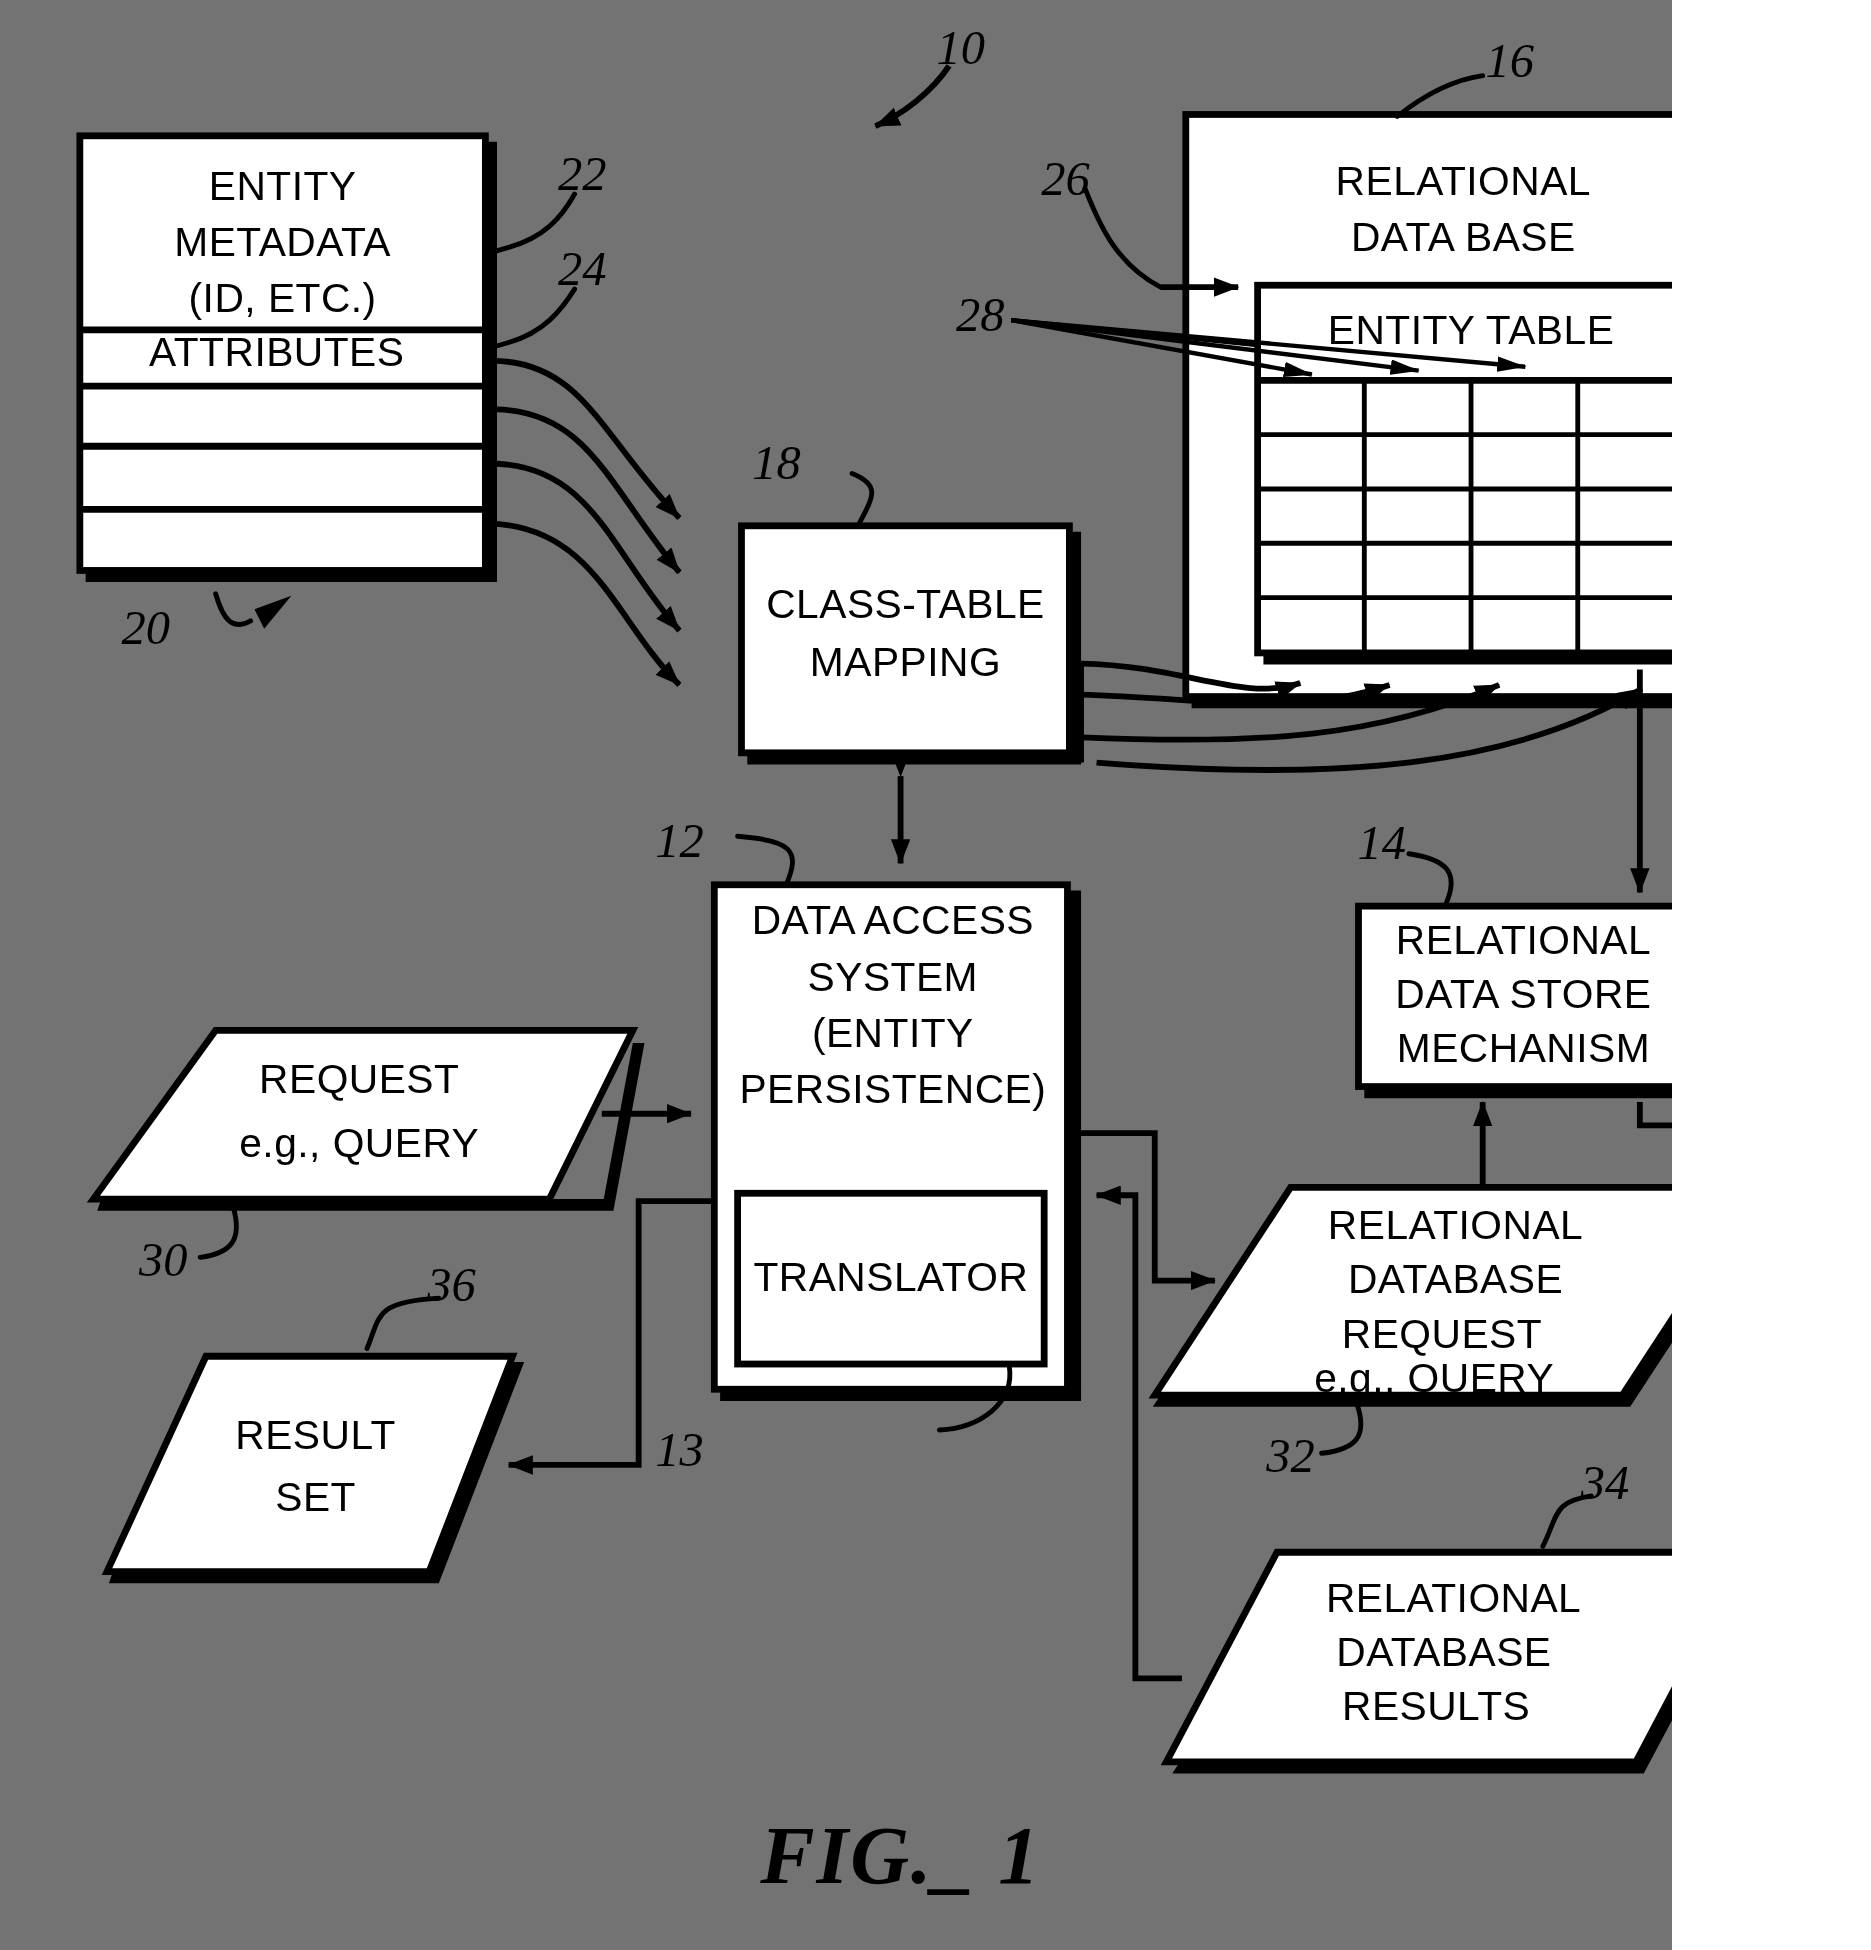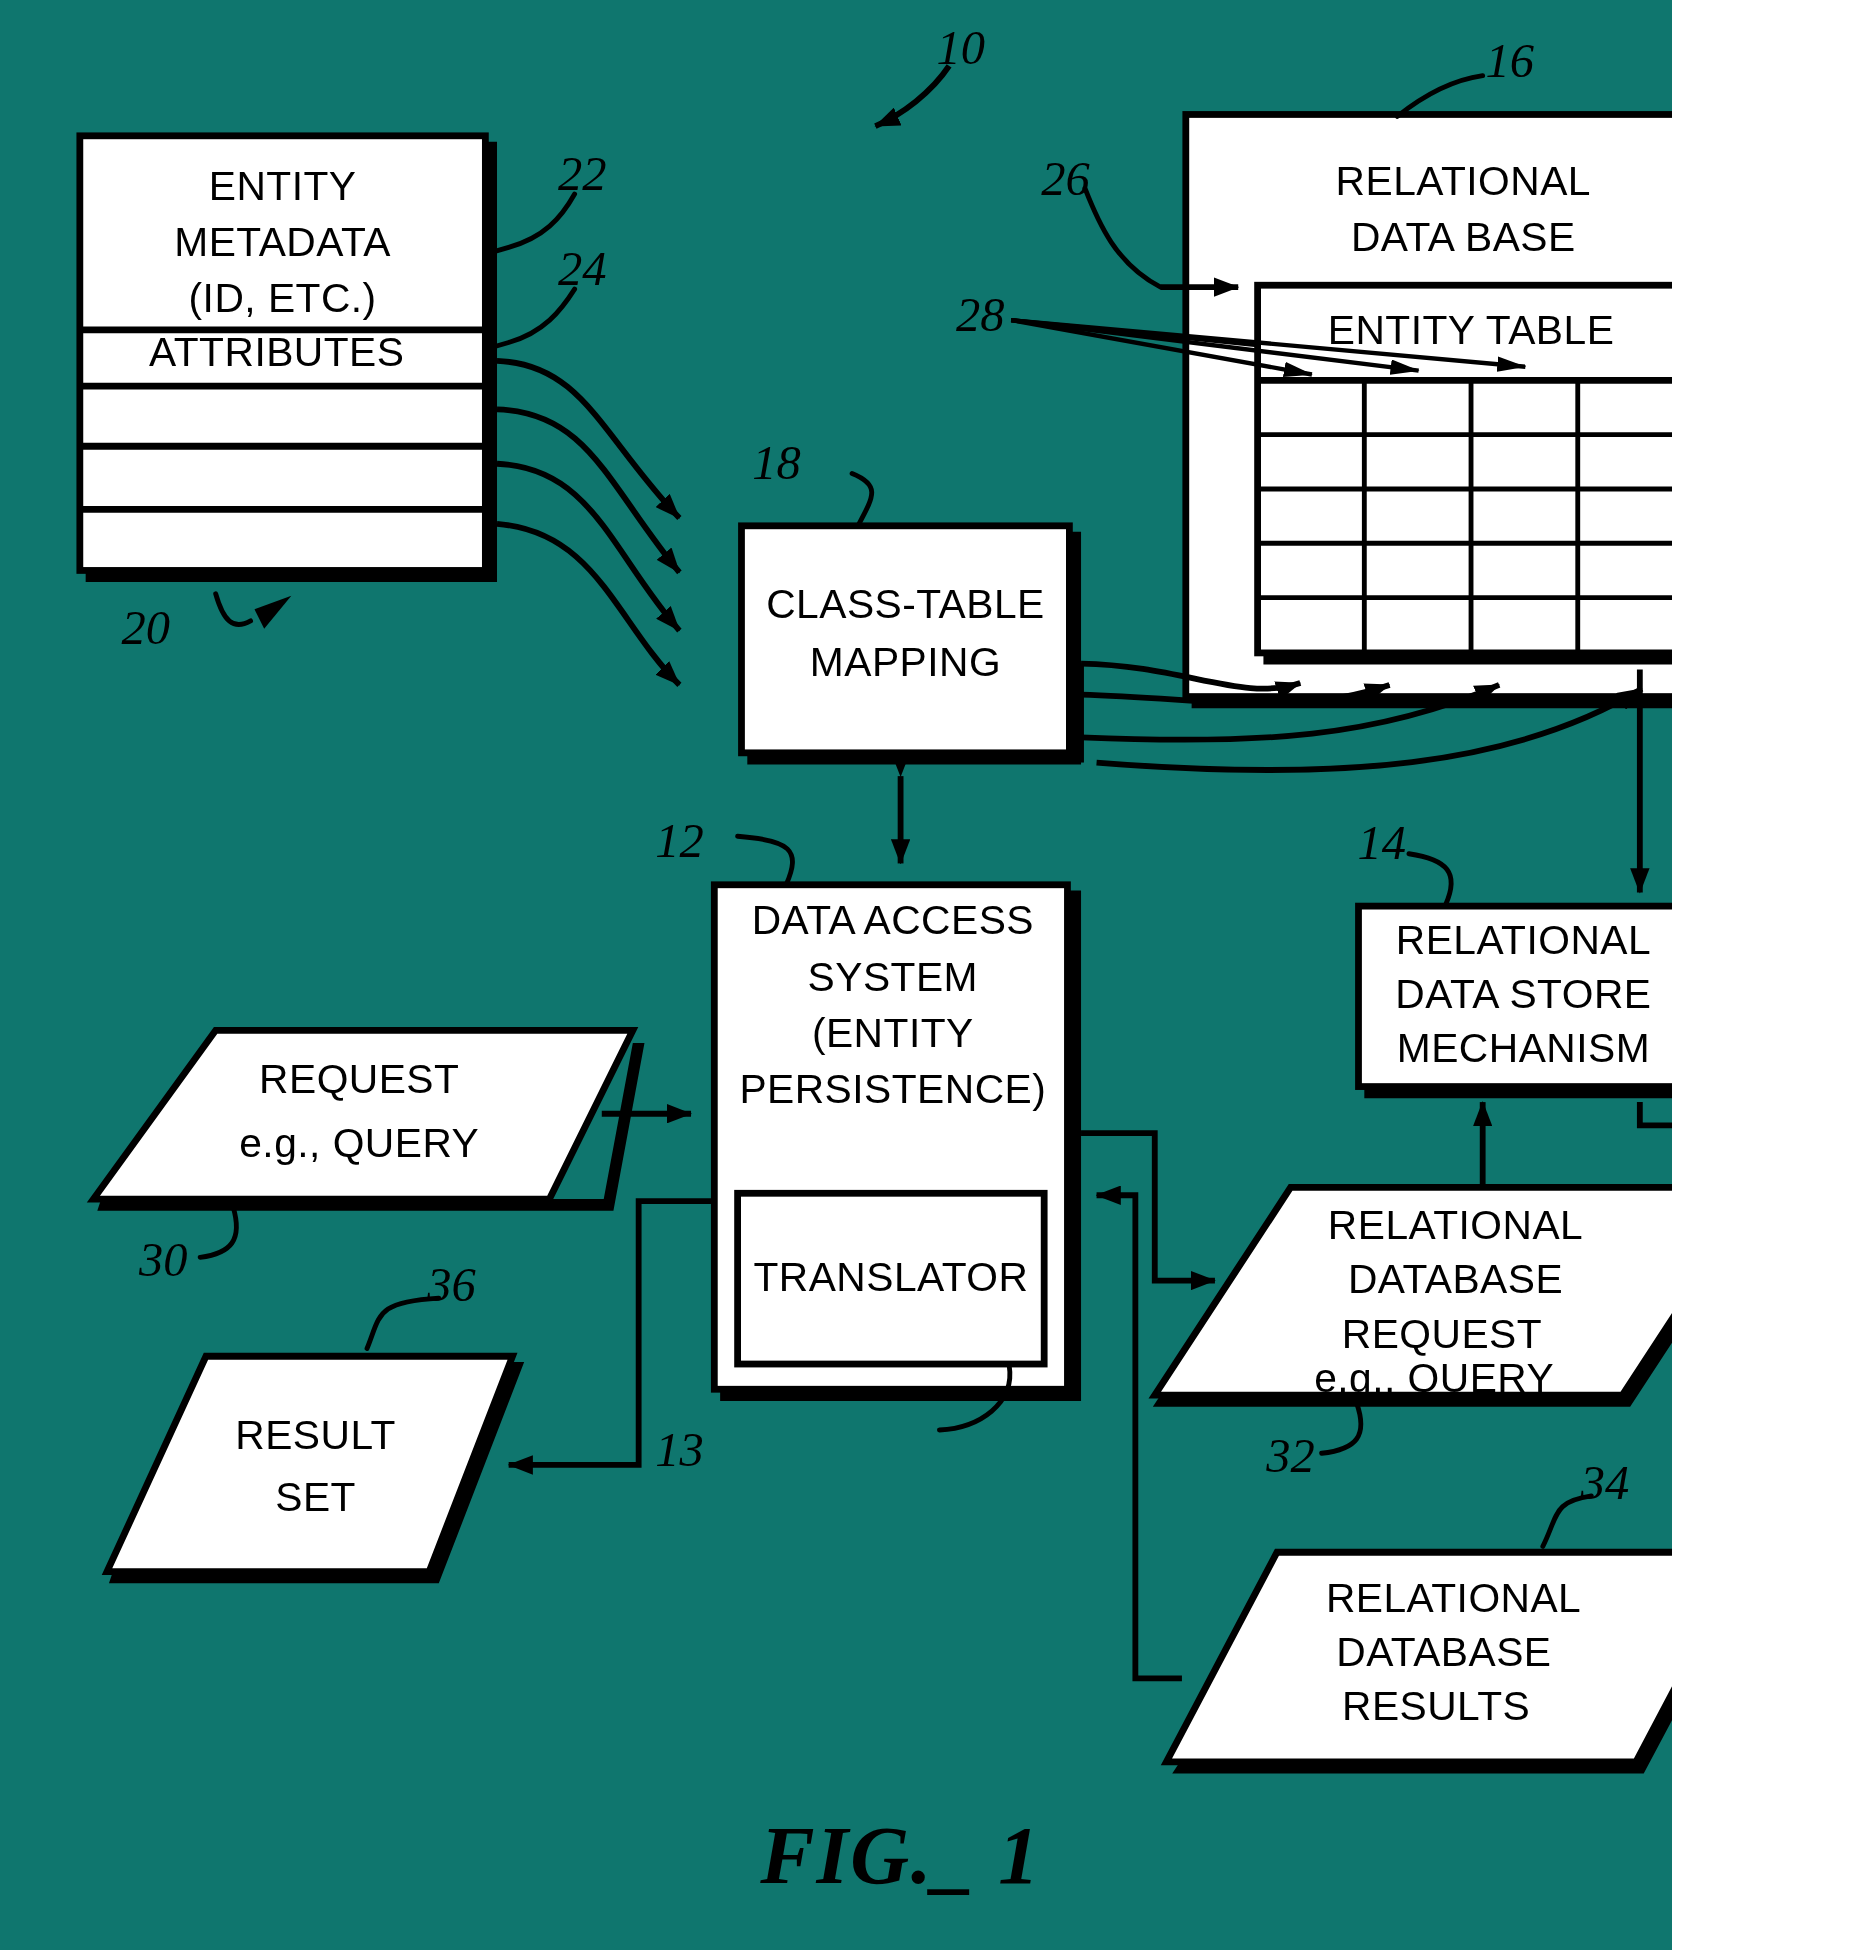--- a/index.html
+++ b/index.html
@@ -4,21 +4,21 @@
 <style>
   html, body {
     margin: 0;
     padding: 0;
     background: #ffffff;
   }
   #figure-root {
     position: relative;
     width: 1672px;
     height: 1950px;
-    background: #0f766e;
+    background: #737373;
     font-family: "Liberation Sans", sans-serif;
     overflow: hidden;
   }
   svg.layer {
     position: absolute;
     top: 0;
     left: 0;
     width: 1872px;
     height: 1950px;
   }

